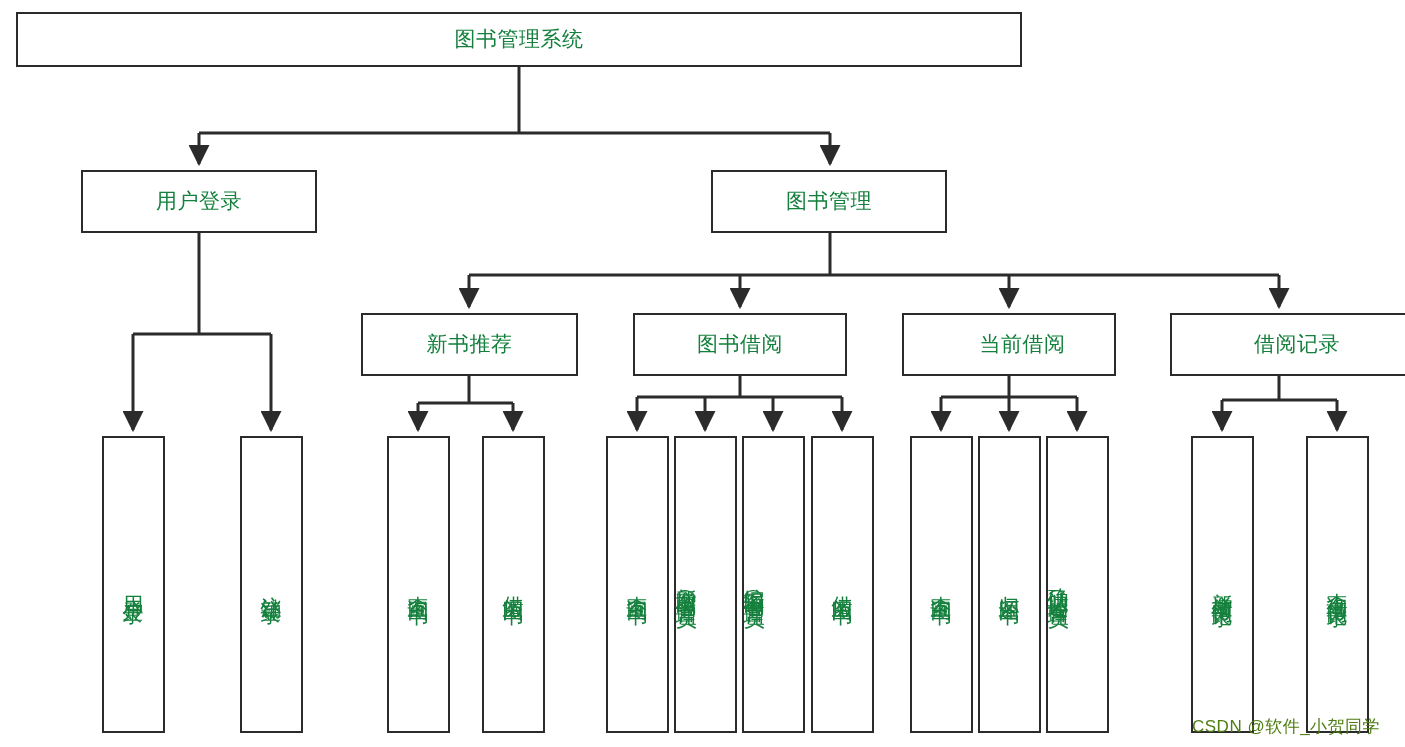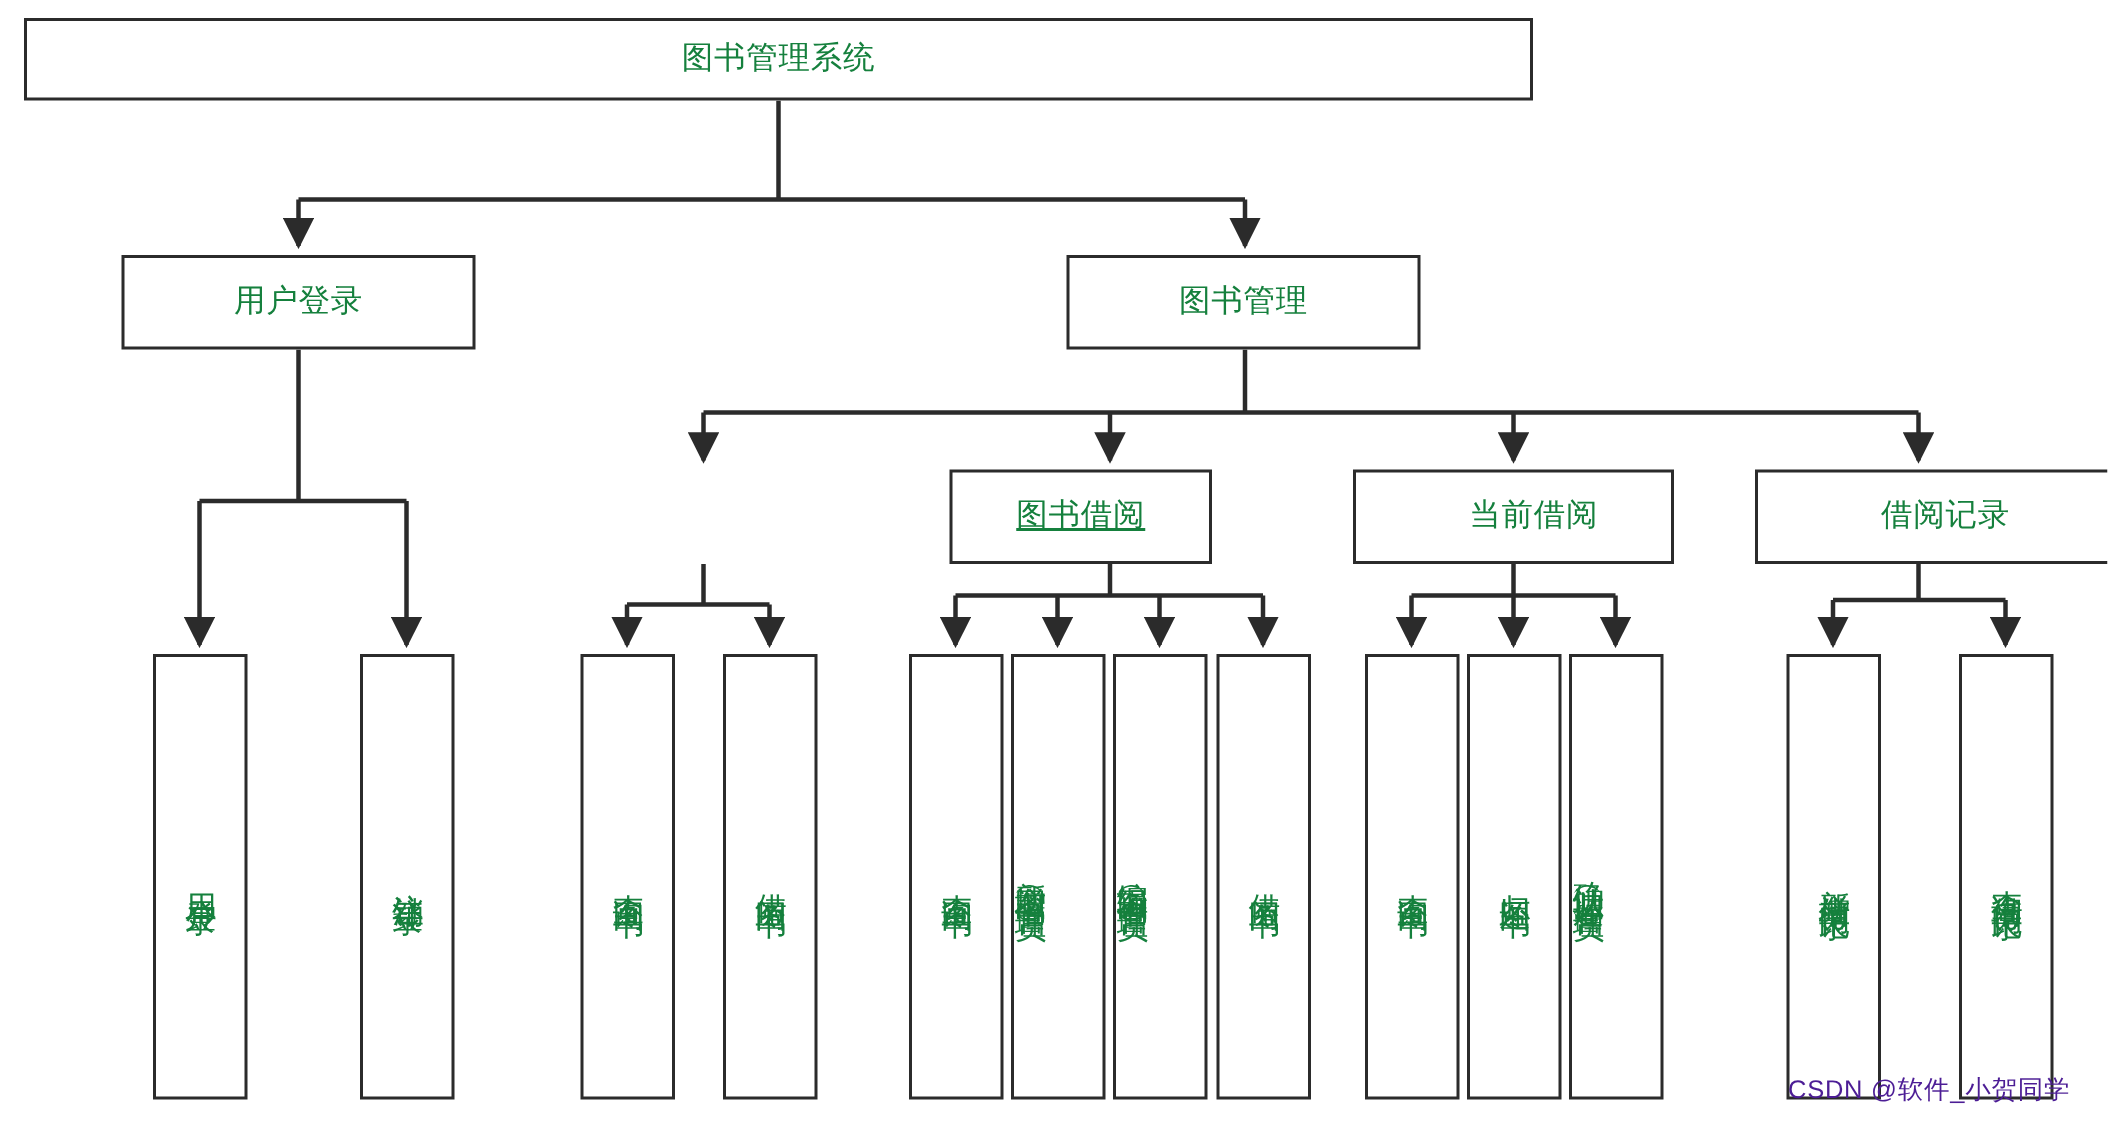--- a/index.html
+++ b/index.html
@@ -54,21 +54,21 @@
     line-height: 1;
     white-space: nowrap;
     margin-top: 0;
   }
   .node.vertical.centerv {
     justify-content: center;
   }
   .watermark {
     position: absolute;
     font-size: 17px;
-    color: #4c1d95;
+    color: #4d7c0f;
     letter-spacing: 0.5px;
     white-space: nowrap;
     user-select: none;
   }
 </style>
 </head>
 <body>
 
 <div id="canvas">
 
@@ -126,21 +126,24 @@
     <span class="node-label">图书管理系统</span>
   </div>
 
   <div class="node" style="left:81px; top:170px; width:236px; height:63px;">
     <span class="node-label">用户登录</span>
   </div>
   <div class="node" style="left:711px; top:170px; width:236px; height:63px;">
     <span class="node-label">图书管理</span>
   </div>
 
-  <div class="node" style="left:633px; top:313px; width:175px; height:63px;text-decoration:underline;">
+  <div class="node" style="left:361px; top:313px; width:217px; height:63px;">
+    <span class="node-label">新书推荐</span>
+  </div>
+  <div class="node" style="left:633px; top:313px; width:214px; height:63px;">
     <span class="node-label">图书借阅</span>
   </div>
   <div class="node" style="left:902px; top:313px; width:214px; height:63px;padding-left:27px;">
     <span class="node-label">当前借阅</span>
   </div>
   <div class="node" style="left:1170px; top:313px; width:254px; height:63px;">
     <span class="node-label">借阅记录</span>
   </div>
 
   <div class="node vertical centerv" style="left:102px; top:436px; width:63px; height:297px;">

